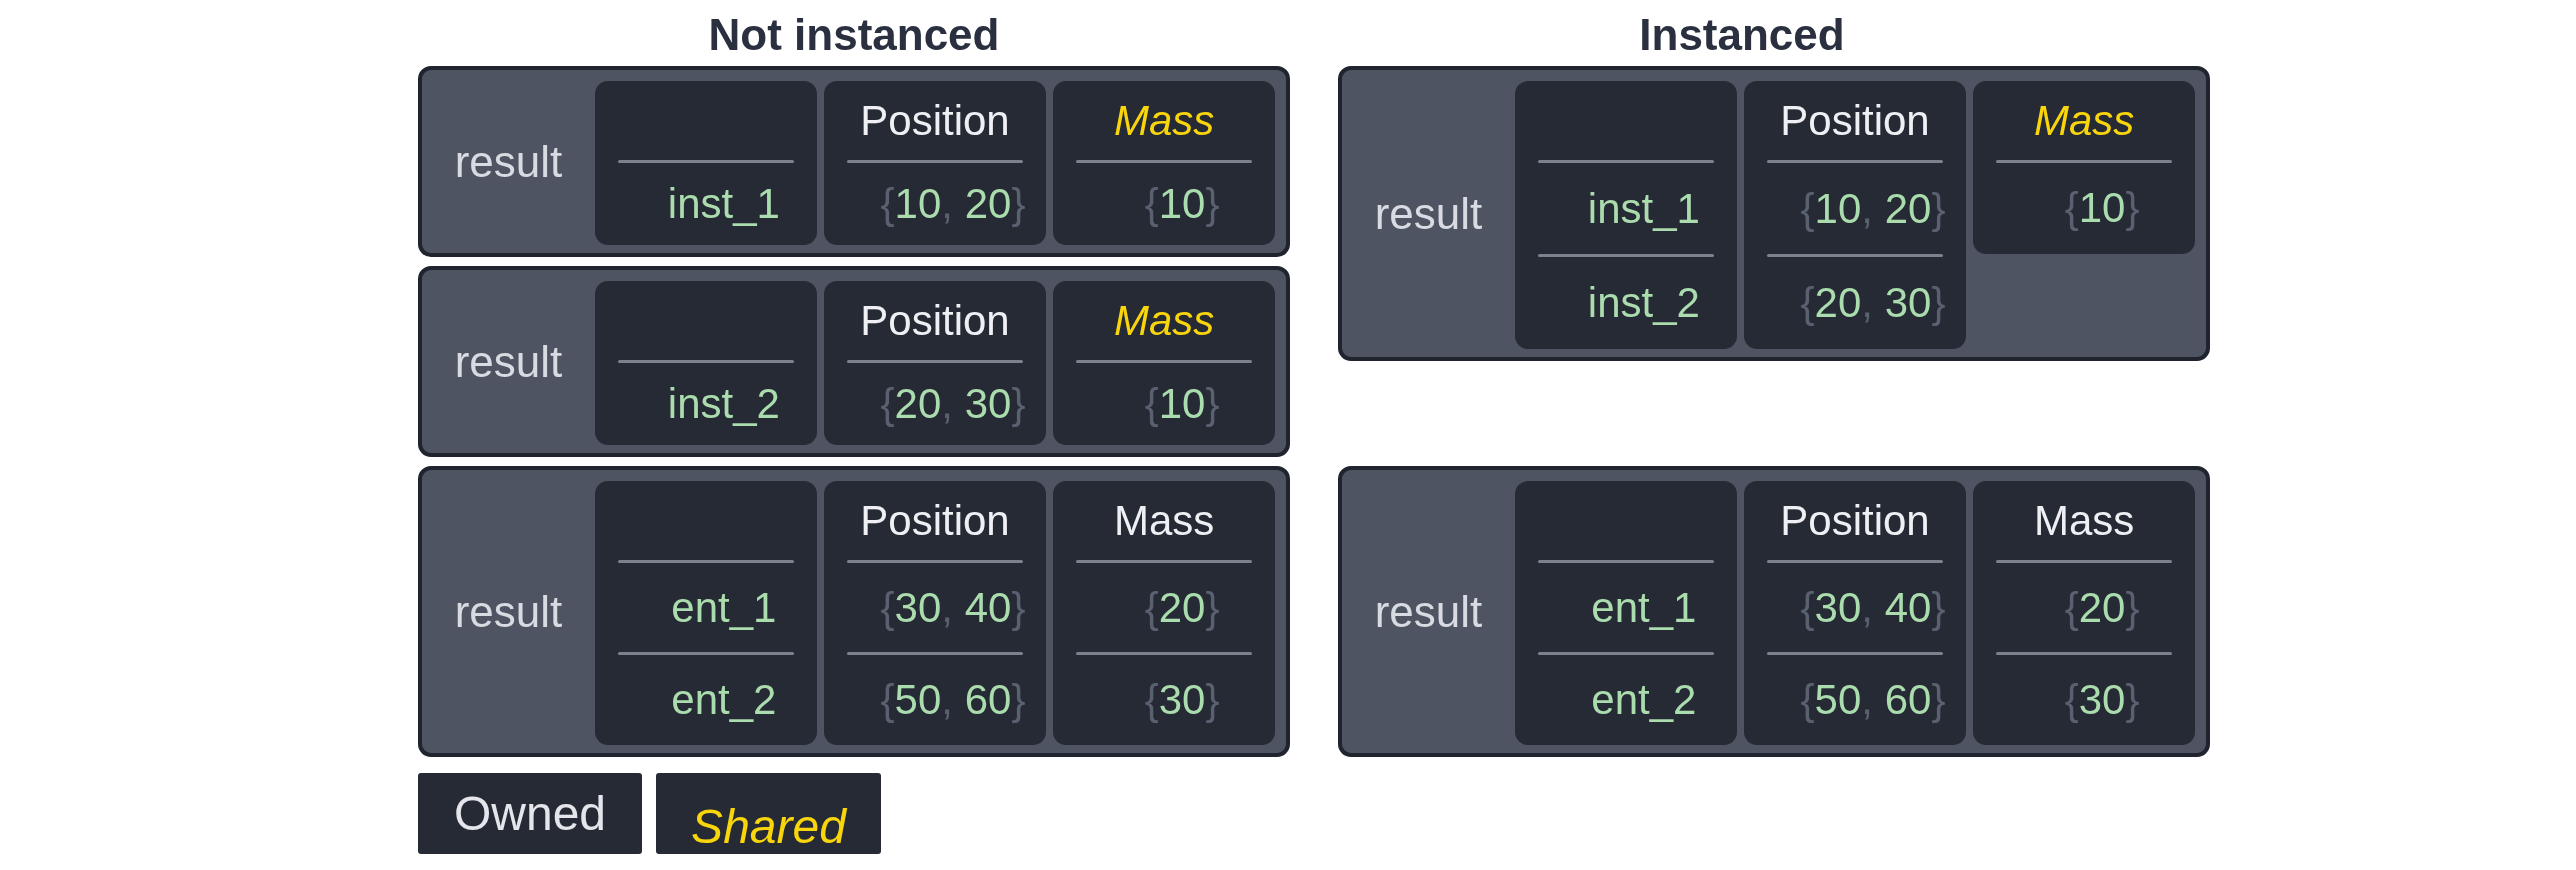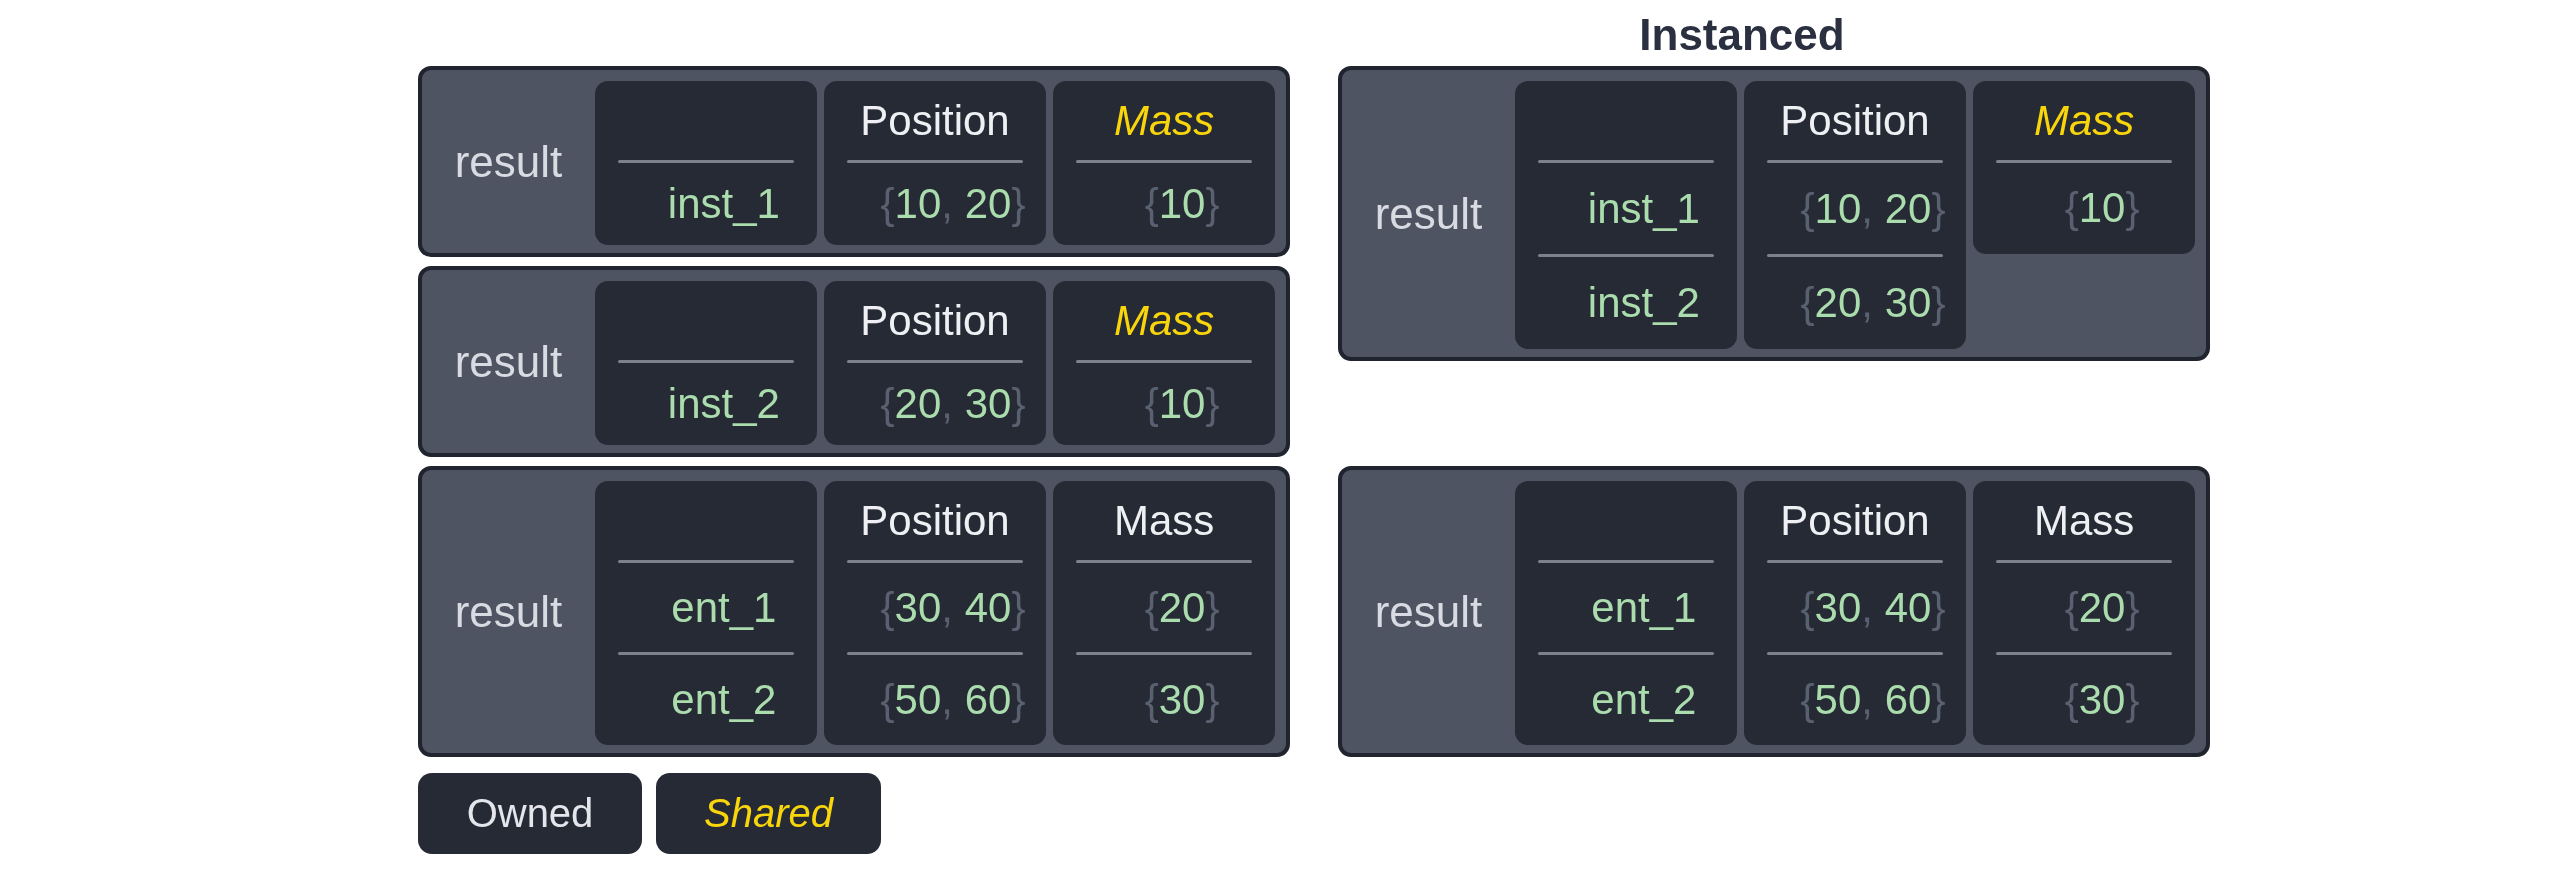--- a/index.html
+++ b/index.html
@@ -53,31 +53,32 @@
   }
   .cell-row{
     flex:1 1 0;display:flex;align-items:center;justify-content:center;
     font-size:42px;color:#abdcae;white-space:pre;margin-left:36px;
   }
   .cell-row .punct{color:#596070;}
   .cell.short{align-self:flex-start;height:173px;}
 
   
   .legend-box{
-    position:absolute;box-sizing:border-box;background:#262a35;border-radius:14px;
-    display:flex;align-items:center;justify-content:center;font-size:40px;
+    position:absolute;box-sizing:border-box;background:#262a35;border-radius:3px;
+    display:flex;align-items:center;justify-content:center;font-size:48px;
   }
   #legend-owned{left:418px;top:773px;width:224px;height:81px;color:#e4e6eb;}
-  #legend-shared{left:656px;top:773px;width:225px;height:81px;color:#f9d50b;font-style:italic;}
+  #legend-shared{left:656px;top:773px;width:225px;height:81px;color:#f9d50b;font-style:italic;align-items:flex-end;}
 </style>
 </head>
 <body>
 
 <div class="canvas">
 
+  <div class="col-title" id="title-left">Not instanced</div>
 
   <div class="col-title" id="title-right">Instanced</div>
 
   <div class="tbl" id="t0">
       <div class="result-label">result</div>
       <div class="cells">
         <div class="cell">
           <div class="cell-header"></div>
           <div class="sep"></div>
           <div class="cell-row">inst_1</div>

